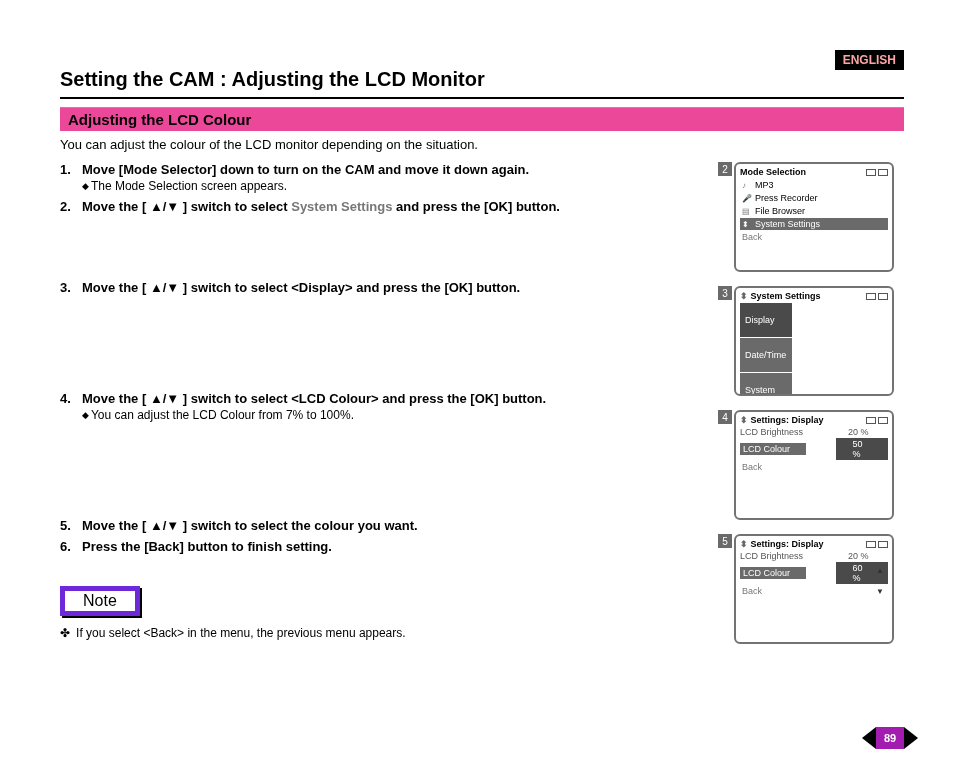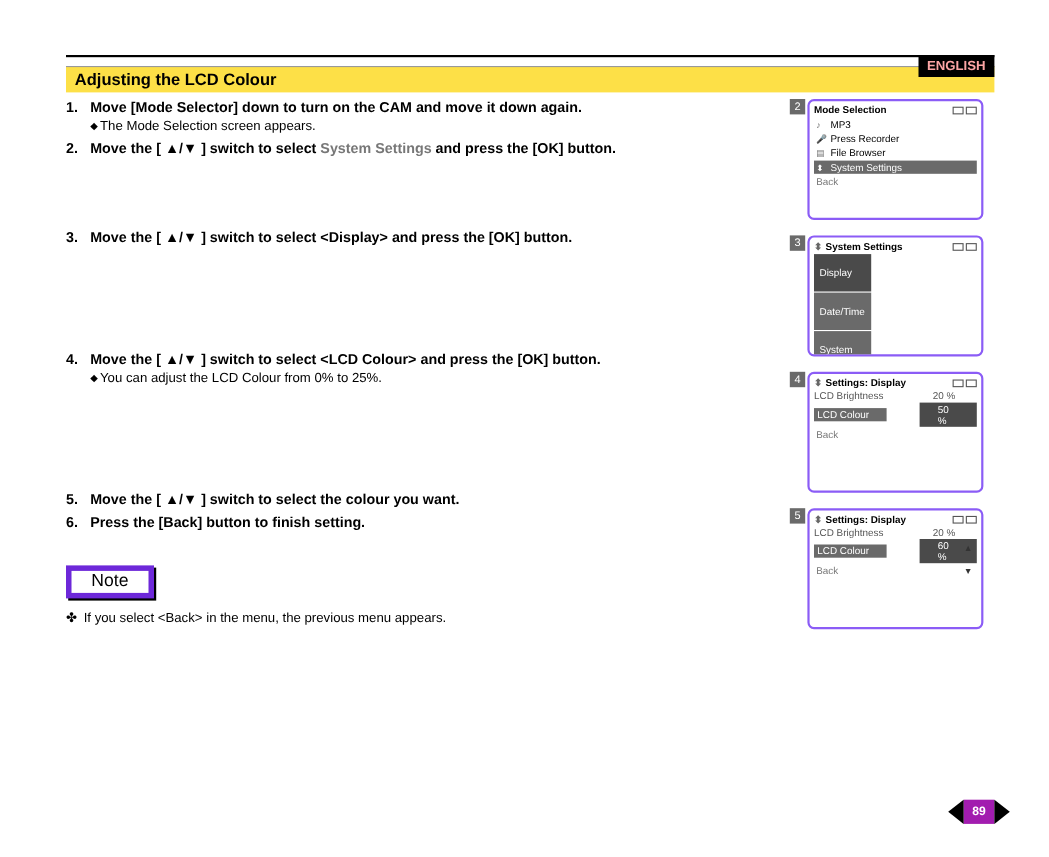--- a/index.html
+++ b/index.html
@@ -1,21 +1,21 @@
 <!DOCTYPE html>
 <html><head>
 <meta charset="utf-8">
 <style>
   * { box-sizing: border-box; margin: 0; padding: 0; }
   body { font-family: Arial, Helvetica, sans-serif; background: #fff; color: #000; }
   .page { width: 954px; height: 779px; position: relative; padding: 50px 50px 40px 60px; }
   .lang-tag { position: absolute; top: 50px; right: 50px; background: #000; color: #fca5a5; font-weight: bold; font-size: 12px; padding: 3px 8px; }
   .page-title { font-size: 20px; font-weight: bold; margin-top: 18px; margin-bottom: 6px; }
   .hr { border: none; border-top: 2px solid #000; margin-bottom: 8px; }
-  .section-bar { background: #fde047; padding: 3px 8px; font-weight: bold; font-size: 15px; margin-bottom: 6px; border-top:1px solid #999;}
+  .section-bar { background: #ec4899; padding: 3px 8px; font-weight: bold; font-size: 15px; margin-bottom: 6px; border-top:1px solid #999;}
   .intro { font-size: 13px; margin-bottom: 10px; }
   .content-row { display: flex; }
   .left { flex: 1; padding-right: 18px; }
   .right { width: 170px; }
   .step { font-size: 13px; margin-bottom: 6px; display: flex; }
   .step .num { width: 22px; font-weight: bold; flex-shrink:0;}
   .step .body { flex: 1; }
   .step .body .main { font-weight: bold; }
   .step .body .grey { color: #777; }
   .step .body .sub { font-weight: normal; font-size: 12px; margin-top: 2px; }
@@ -26,21 +26,21 @@
   .note-box { display:inline-block; border:5px solid #6d28d9; box-shadow: 2px 2px 0 #000; padding:1px 18px; font-size:16px; margin-top:4px;}
   .note-text { font-size:12px; margin-top:10px; }
   .note-text .bullet { margin-right:6px;}
   .pagebox { position:absolute; bottom:30px; right:50px; width:28px; height:22px; background:#a21caf; color:#fff; font-size:11px; font-weight:bold; display:flex; align-items:center; justify-content:center;}
   .pagebox::before { content:""; position:absolute; left:-14px; top:0; border-top:11px solid transparent; border-bottom:11px solid transparent; border-right:14px solid #000;}
   .pagebox::after { content:""; position:absolute; right:-14px; top:0; border-top:11px solid transparent; border-bottom:11px solid transparent; border-left:14px solid #000;}
 
   
   .screen-wrap { position: relative; margin-bottom: 14px; }
   .screen-num { position:absolute; left:-16px; top:0; width:14px; height:14px; background:#6a6a6a; color:#fff; font-size:10px; display:flex; align-items:center; justify-content:center;}
-  .screen { border:2px solid #8b5cf6; border-radius:6px; background:#fff; width:160px; height:110px; padding:3px 4px; font-size:9px; overflow:hidden;}
+  .screen { border:2px solid #737373; border-radius:6px; background:#fff; width:160px; height:110px; padding:3px 4px; font-size:9px; overflow:hidden;}
   .scr-header { display:flex; justify-content:space-between; align-items:center; font-weight:bold; font-size:9px; margin-bottom:2px;}
   .scr-header .icons { display:flex; gap:2px;}
   .scr-header .icons span { display:inline-block; width:10px; height:7px; border:1px solid #555;}
   .scr-row { display:flex; align-items:center; padding:1px 2px; margin-bottom:1px; }
   .scr-row.sel { background:#6a6a6a; color:#fff; }
   .scr-row .ico { width:10px; margin-right:3px; color:#777; font-size:8px;}
   .scr-row.sel .ico { color:#fff;}
   .menu-item { display:inline-block; background:#6a6a6a; color:#fff; padding:12px 5px; margin-bottom:1px; font-size:9px; min-width:52px;}
   .menu-item.sel { background:#4a4a4a; }
   .back-row { color:#777; font-size:9px; padding:1px 2px; margin-top:1px;}
@@ -52,22 +52,24 @@
   .sd-row.selected .val-box { background:#4a4a4a; color:#fff; padding:1px 17px; margin-left:2px;}
   .arrow-col { position:absolute; right:8px; top:30px; display:flex; flex-direction:column; justify-content:space-between; height:30px;}
   .arrow-col span { font-size:8px; color:#333;}
   .scr-header .hicon { color:#666; font-size:9px; margin-right:3px;}
 </style>
 </head>
 <body>
 
 <div class="page">
   <div class="lang-tag">ENGLISH</div>
+  <h1 class="page-title">Setting the CAM : Adjusting the LCD Monitor</h1>
   <hr class="hr">
   <div class="section-bar">Adjusting the LCD Colour</div>
+  <div class="intro">You can adjust the colour of the LCD monitor depending on the situation.</div>
 
   <div class="content-row">
     <div class="left">
 
       <div class="step">
         <div class="num">1.</div>
         <div class="body">
           <div class="main">Move [Mode Selector] down to turn on the CAM and move it down again.</div>
           <div class="sub"><span class="diamond">◆</span><span>The Mode Selection screen appears.</span></div>
         </div>
@@ -90,21 +92,21 @@
             <div class="main">Move the [ ▲/▼ ] switch to select &lt;Display&gt; and press the [OK] button.</div>
           </div>
       </div>
 
       <div class="gap-large"></div>
 
       <div class="step">
         <div class="num">4.</div>
         <div class="body">
           <div class="main">Move the [ ▲/▼ ] switch to select &lt;LCD Colour&gt; and press the [OK] button.</div>
-          <div class="sub"><span class="diamond">◆</span><span>You can adjust the LCD Colour from 0% to 25%.</span></div>
+          <div class="sub"><span class="diamond">◆</span><span>You can adjust the LCD Colour from 7% to 100%.</span></div>
         </div>
       </div>
 
       <div class="gap-large"></div>
 
       <div class="step">
         <div class="num">5.</div>
         <div class="body">
             <div class="main">Move the [ ▲/▼ ] switch to select the colour you want.</div>
           </div>

